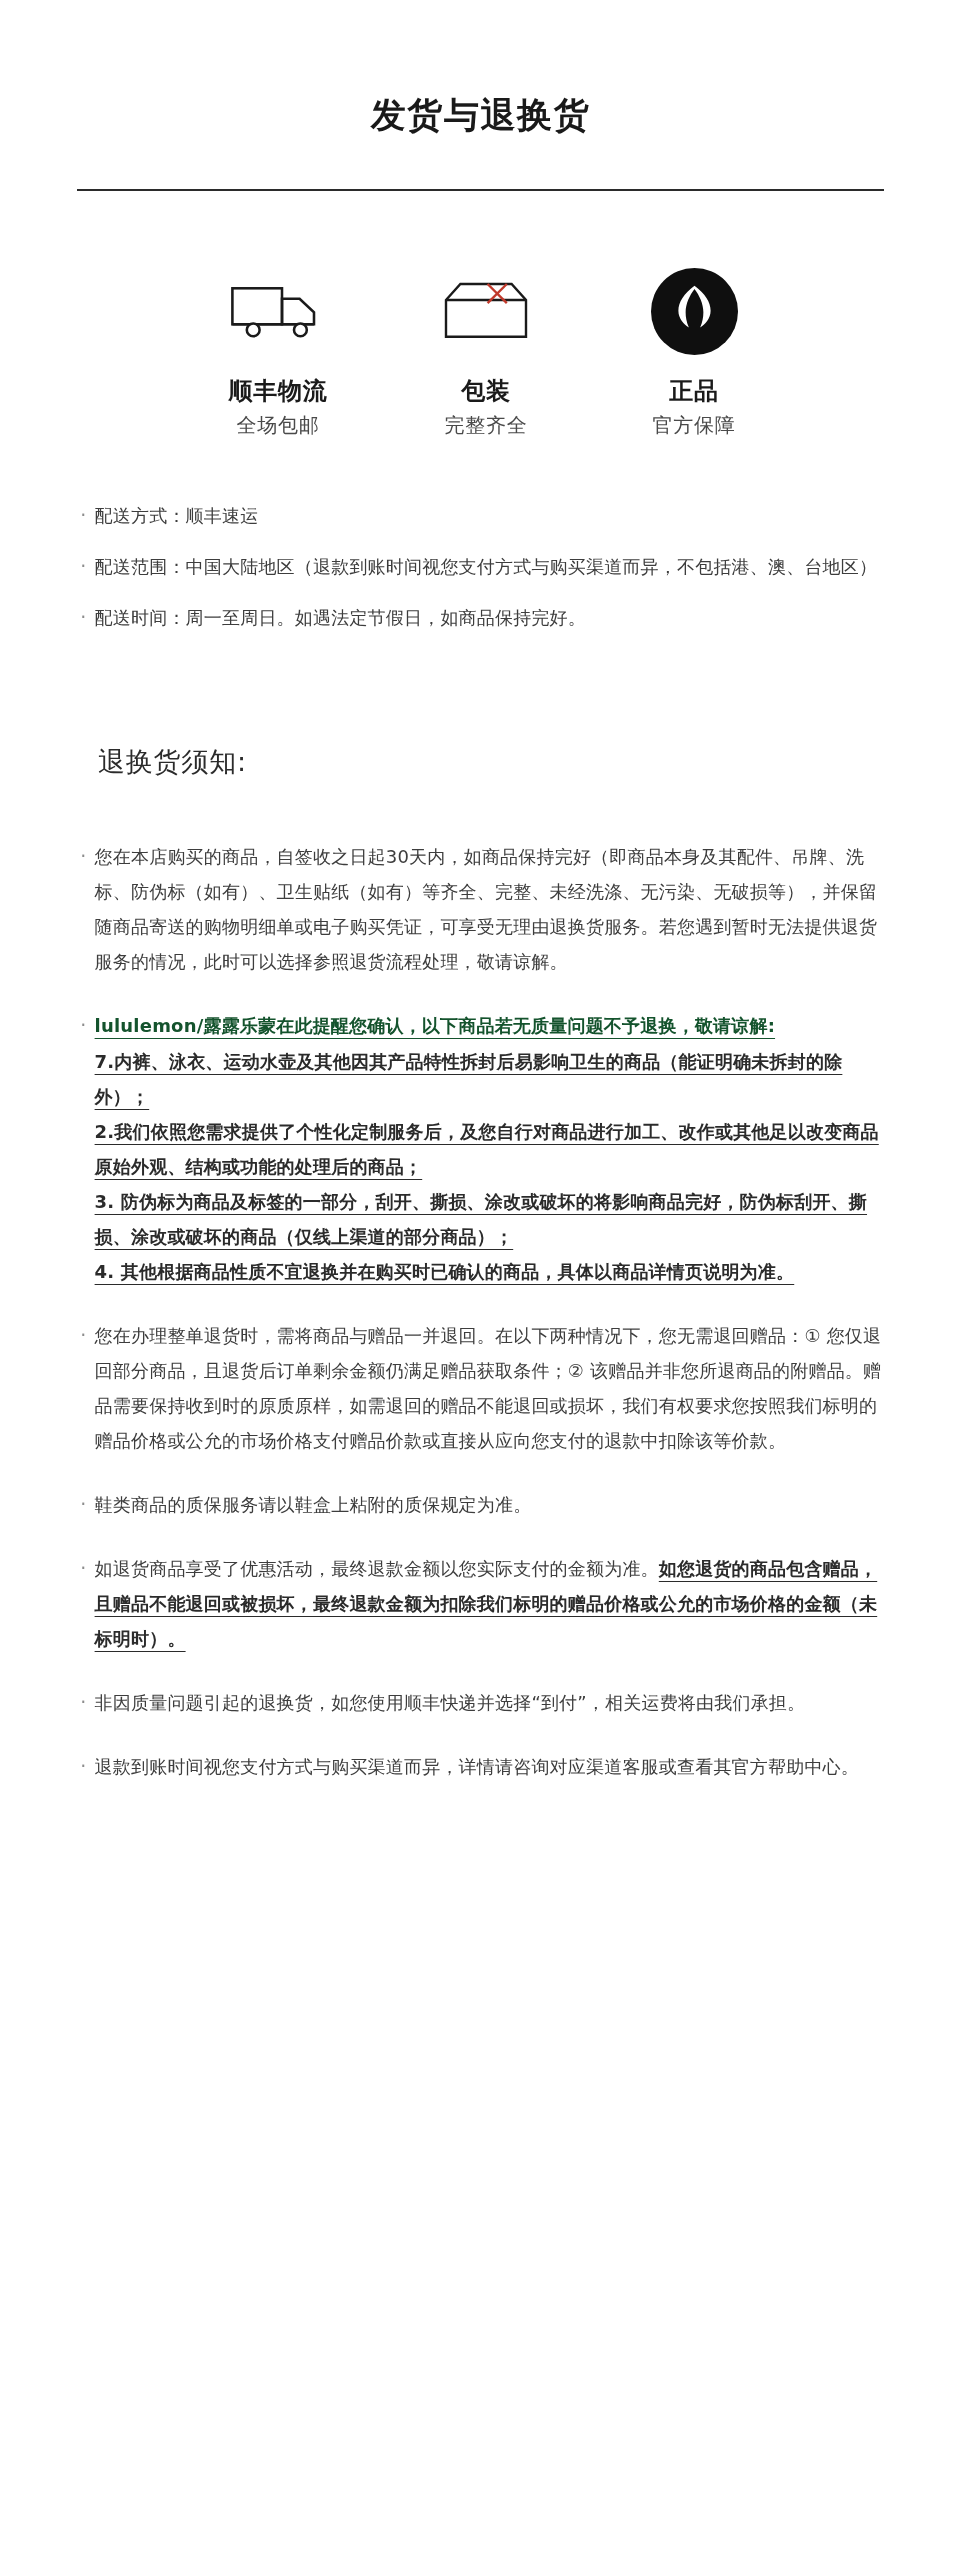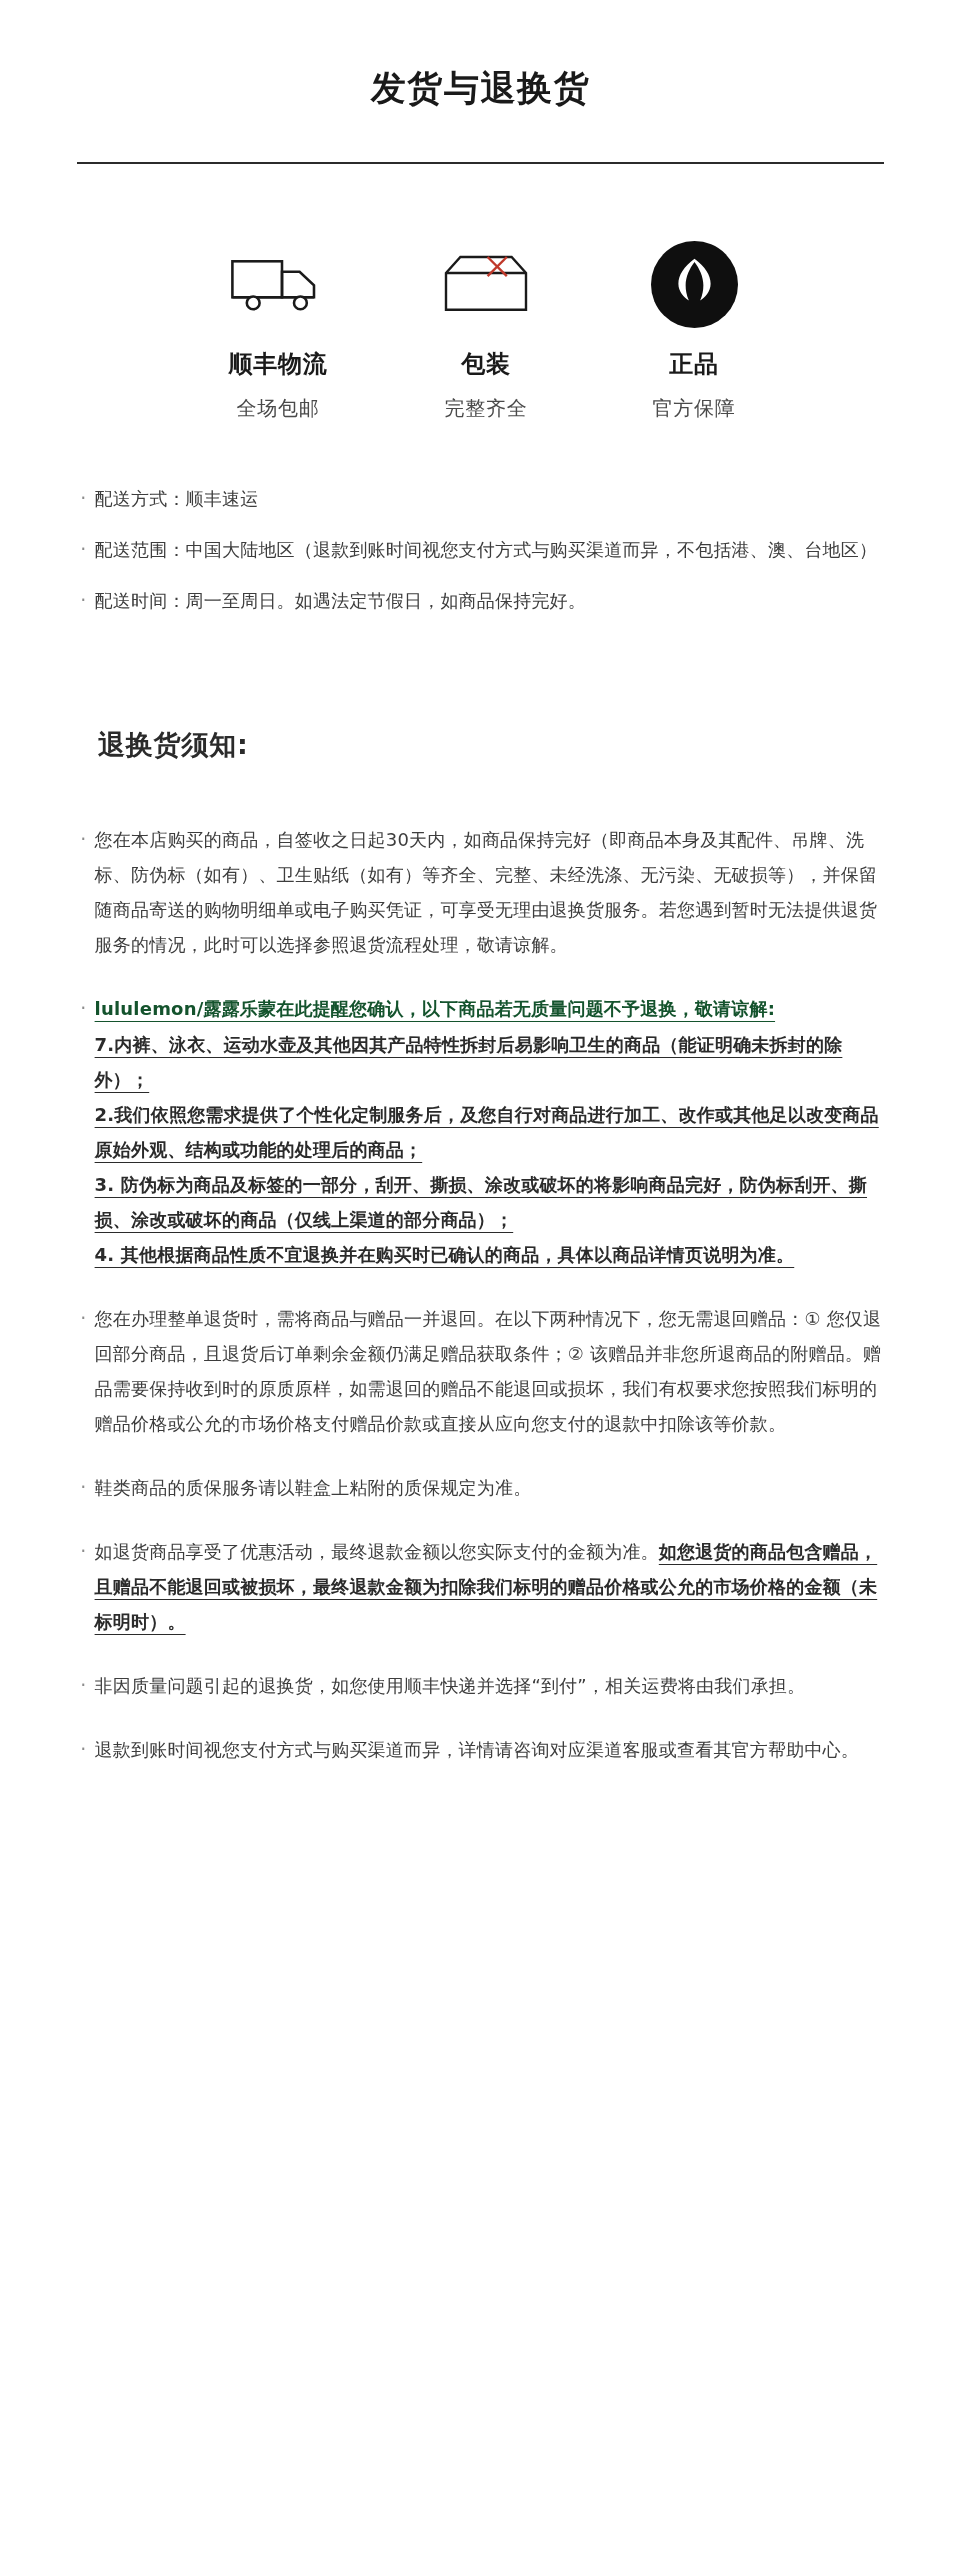--- a/index.html
+++ b/index.html
@@ -19,21 +19,21 @@
     margin: 0 auto;
     box-sizing: border-box;
     padding: 0 77px;
   }
   .page-title {
     text-align: center;
     font-size: 35px;
     font-weight: bold;
     color: #1a1a1a;
     letter-spacing: 1.6px;
-    padding-top: 66px;
+    padding-top: 93px;
     padding-bottom: 0;
     line-height: 1.3;
   }
   .title-rule {
     margin-top: 50px;
     border-top: 2.4px solid #2b2b2b;
     width: 100%;
   }
   
   .features {
@@ -56,21 +56,21 @@
   .feature-title {
     font-size: 24px;
     font-weight: bold;
     color: #1a1a1a;
     margin-top: 11.2px;
     letter-spacing: 0.8px;
   }
   .feature-sub {
     font-size: 20px;
     color: #4a4a4a;
-    margin-top: 15px;
+    margin-top: 5px;
     letter-spacing: 0.8px;
   }
   
   .list {
     margin-top: 59px;
   }
   .li {
     display: flex;
     align-items: flex-start;
     margin-bottom: 16px;
@@ -87,21 +87,21 @@
   }
   .li-body {
     flex: 1 1 auto;
     font-size: 18px;
     line-height: 35px;
     color: #3d3d3d;
     letter-spacing: 0.2px;
   }
   .section-heading {
     font-size: 27px;
-    font-weight: bold;
+    font-weight: normal;
     color: #2b2b2b;
     margin-top: 109px;
     margin-bottom: 27px;
     padding-left: 21px;
     letter-spacing: 0.8px;
   }
   .list-2 .li {
     margin-bottom: 29px;
   }
   .underline-block {

